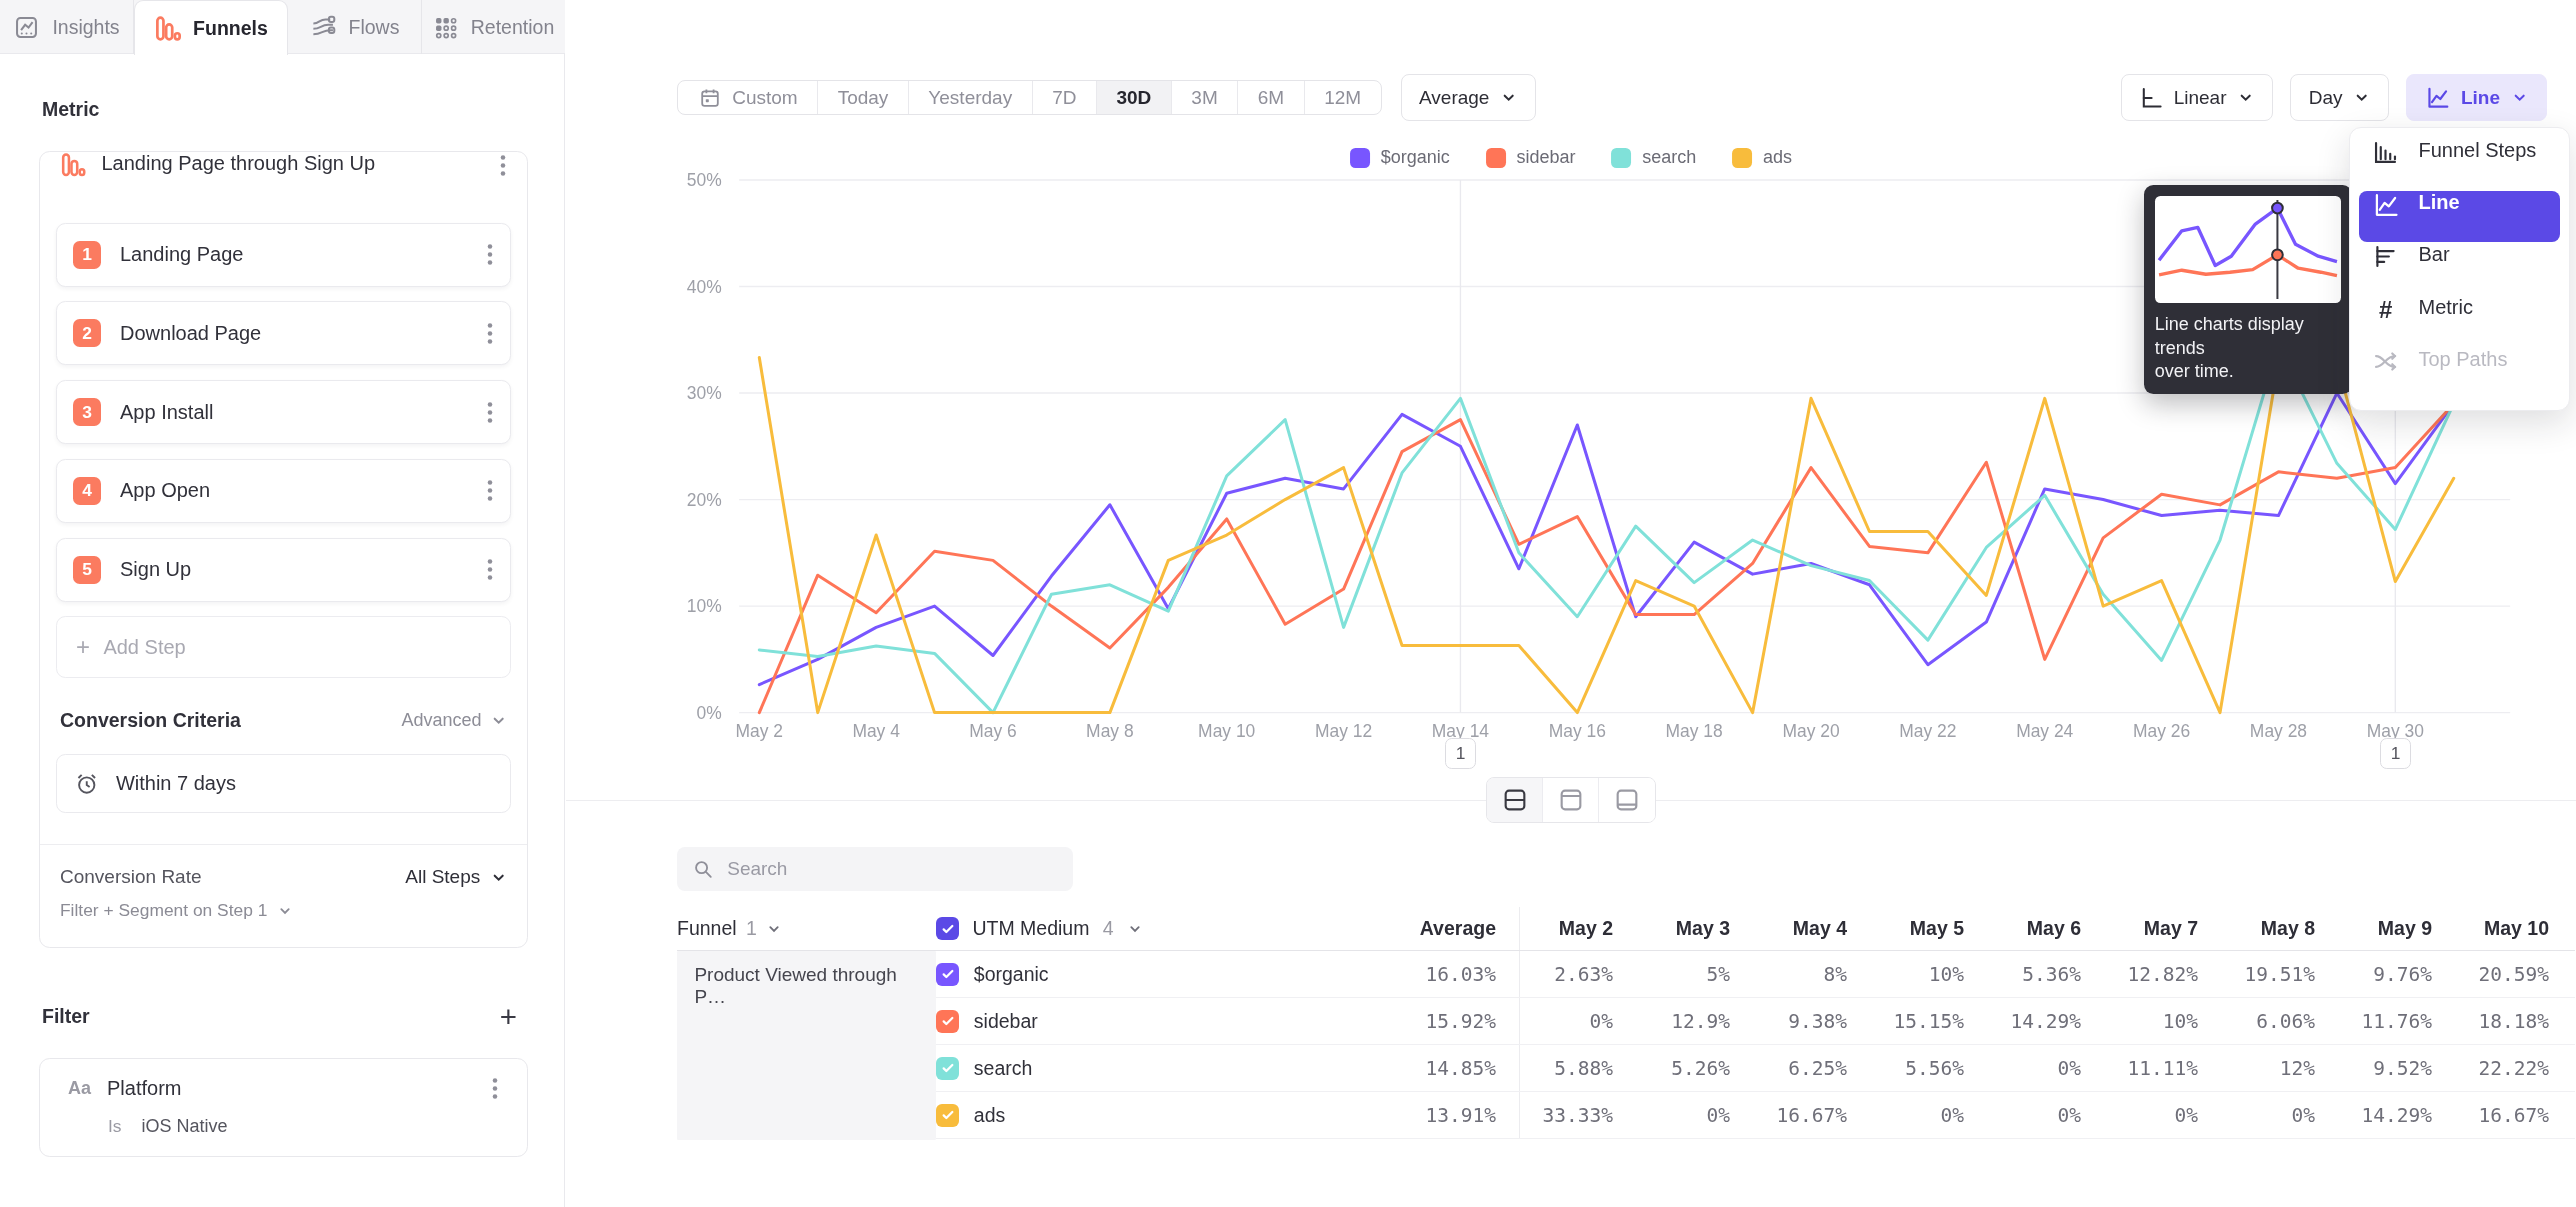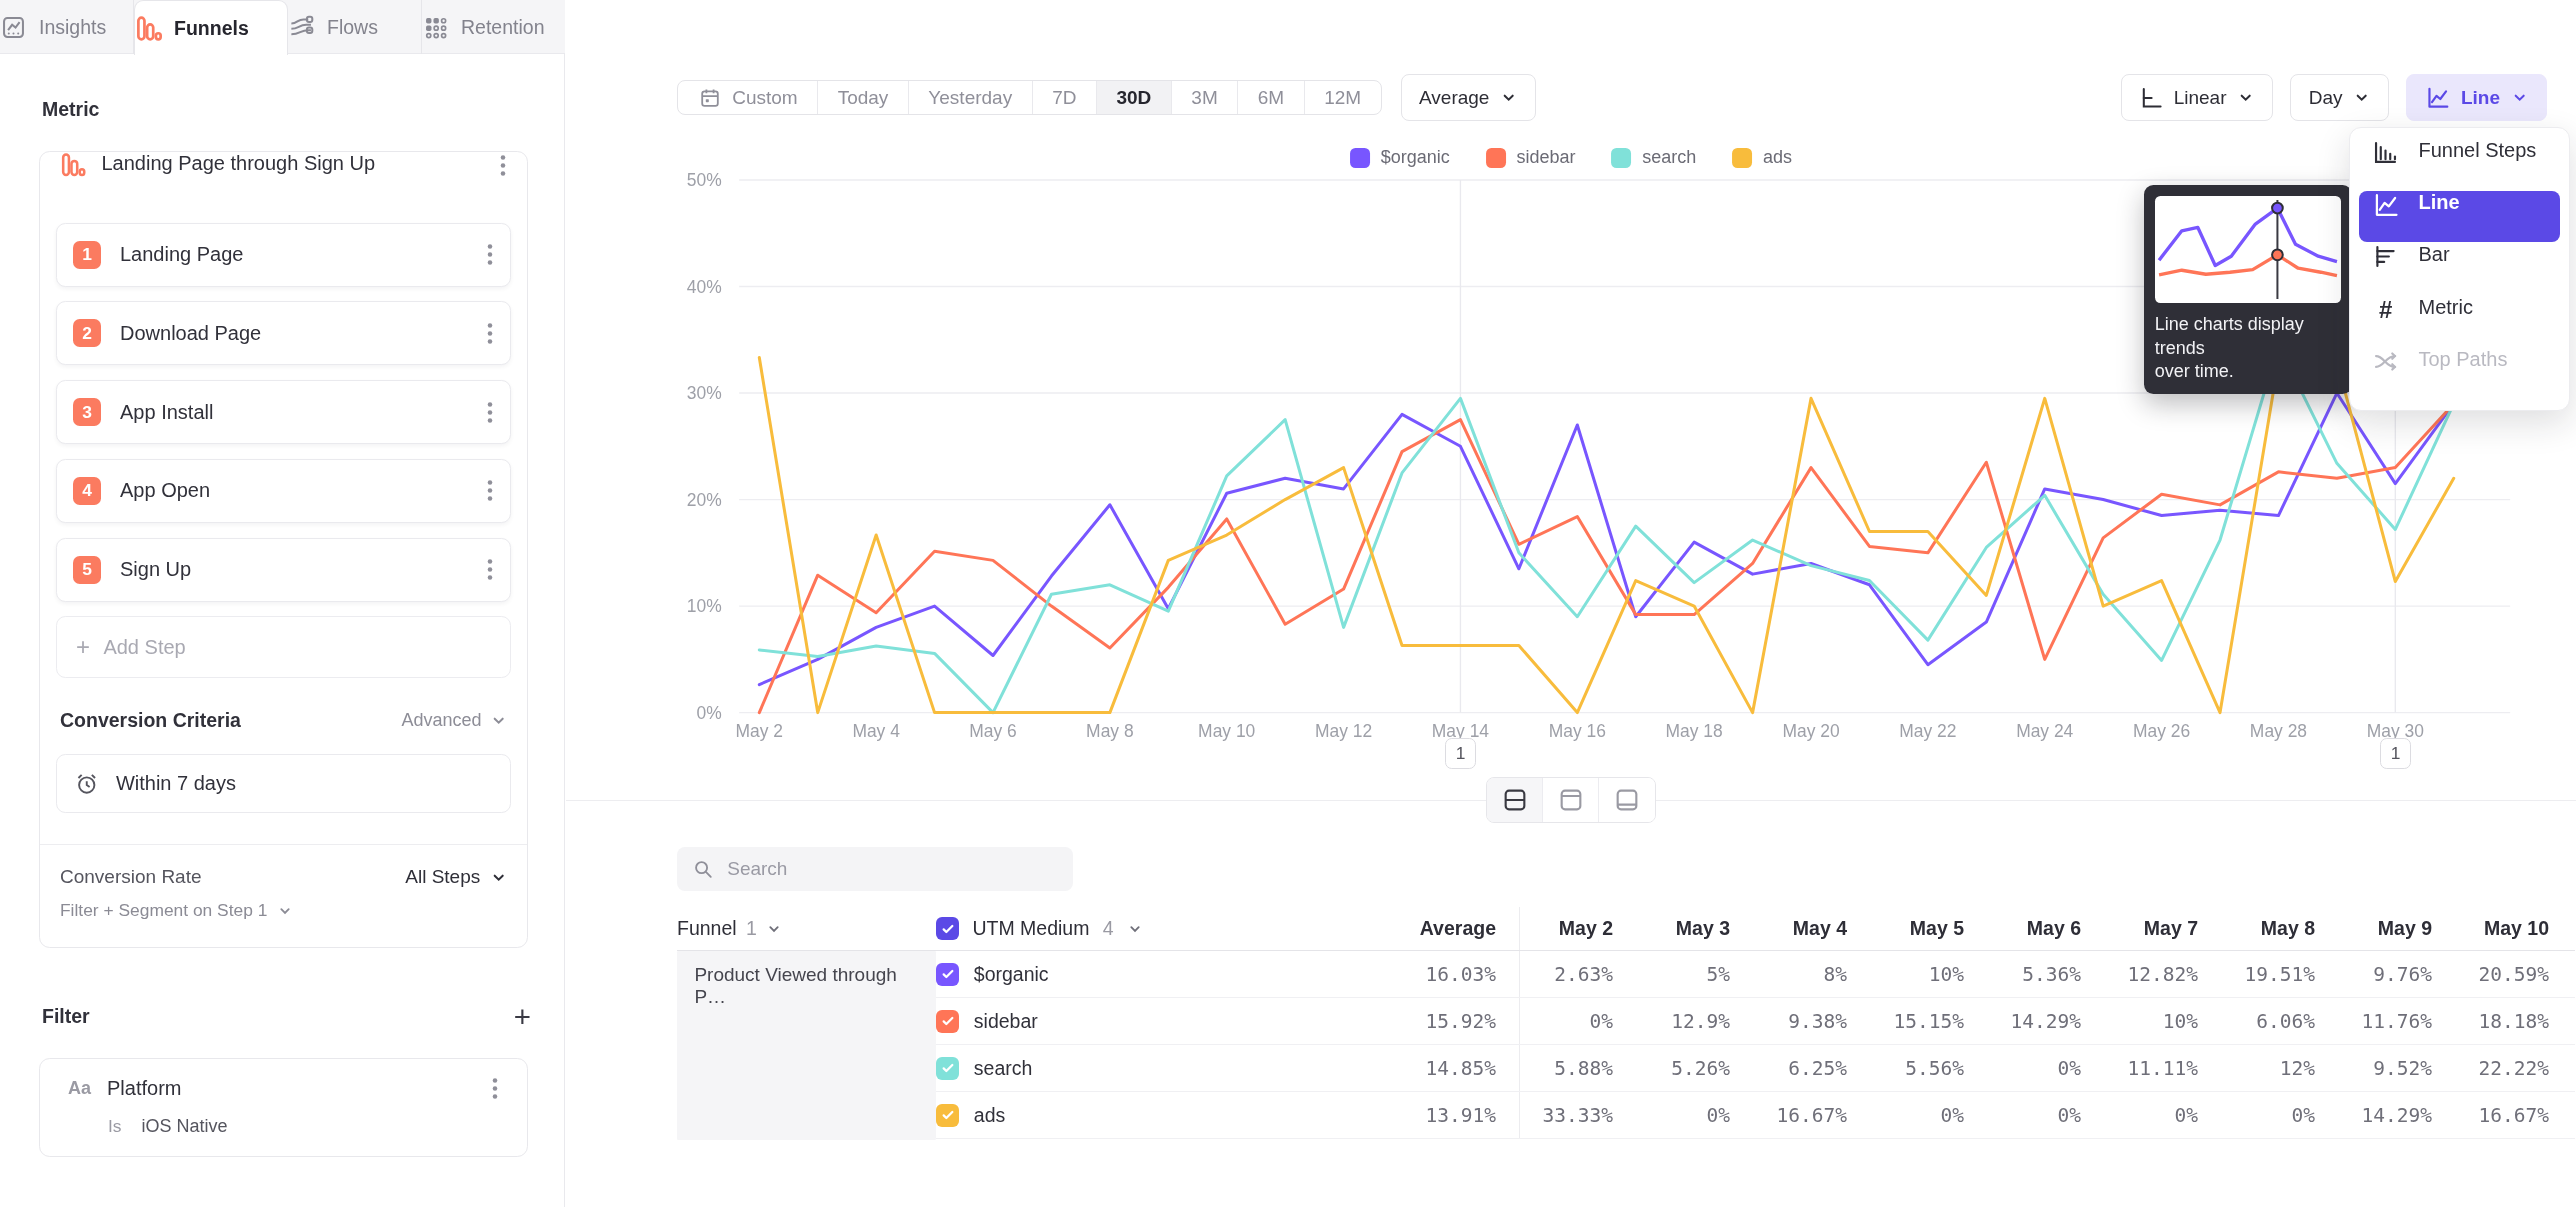--- a/index.html
+++ b/index.html
@@ -4,31 +4,31 @@
 <style>
   * { margin:0; padding:0; box-sizing:border-box; }
   html,body { width:2576px; height:1208px; overflow:hidden; background:#fff;
     font-family:"Liberation Sans", sans-serif; color:#31313a; }
   .app { position:relative; width:2576px; height:1208px; background:#fff; }
   svg { display:block; }
 
   
   .tabstrip { position:absolute; left:0; top:0; width:565px; height:54px;
     background:#f5f5f7; border-bottom:1.3px solid #e9e9ed; display:flex; z-index:5; }
-  .tab { display:flex; align-items:center; gap:12px;
+  .tab { display:flex; align-items:center; justify-content:center; gap:12px;
     font-size:19.5px; color:#83838d; border-right:1.3px solid #e6e6ea; height:54px; }
   .tab.t0{width:134px}.tab.t1{width:154px}.tab.t2{width:134px}.tab.t3{width:142px;border-right:none}
   .tab.active { background:#fff; color:#26262e; font-weight:bold;
     border-radius:9.4px 9.4px 0 0; border:1.3px solid #e6e6ea; border-bottom:none; height:55px; }
 
   
   .sidebar { position:absolute; left:0; top:54px; width:565px; height:1154px;
     background:#fff; border-right:1.3px solid #e9e9ed; padding-top:44px; overflow:hidden; }
   .sec-title { font-size:19.5px; font-weight:bold; color:#31313a; margin:0 36px 29.5px 42px; }
-  .sec-head { display:flex; align-items:center; justify-content:space-between; margin:54px 33px 27px 42px; }
+  .sec-head { display:flex; align-items:center; justify-content:space-between; margin:54px 47px 27px 42px; }
   .sec-head .sec-title { margin:0; }
   .plus-btn { font-size:29.5px; font-weight:300; color:#3a3a44; line-height:1; cursor:pointer; }
 
   .funnel-card { margin:0 36px 0 39px; border:1.3px solid #e8e8ec; border-radius:10.7px;
     padding:0 16px; background:#fff; }
   .fc-head { height:71px; display:flex; align-items:flex-start; gap:16px; padding:0 4px; }
   .fc-title { font-size:20px; color:#31313a; flex:1; }
   .kebab { color:#8f8f99; flex:none; cursor:pointer; }
 
   .step-card { border:1.3px solid #eaeaee; border-radius:9.4px; height:64px; display:flex;

